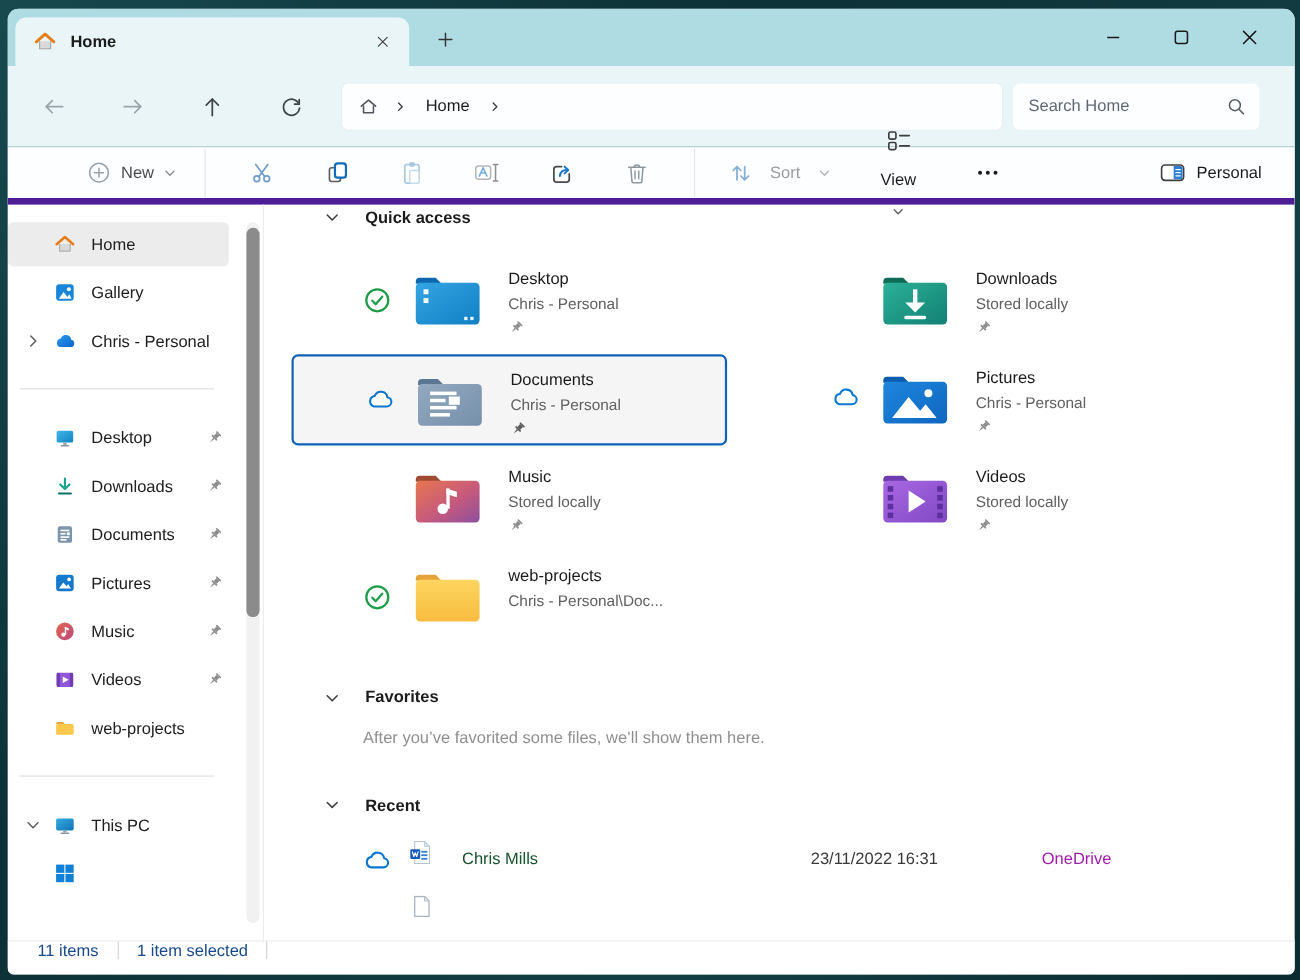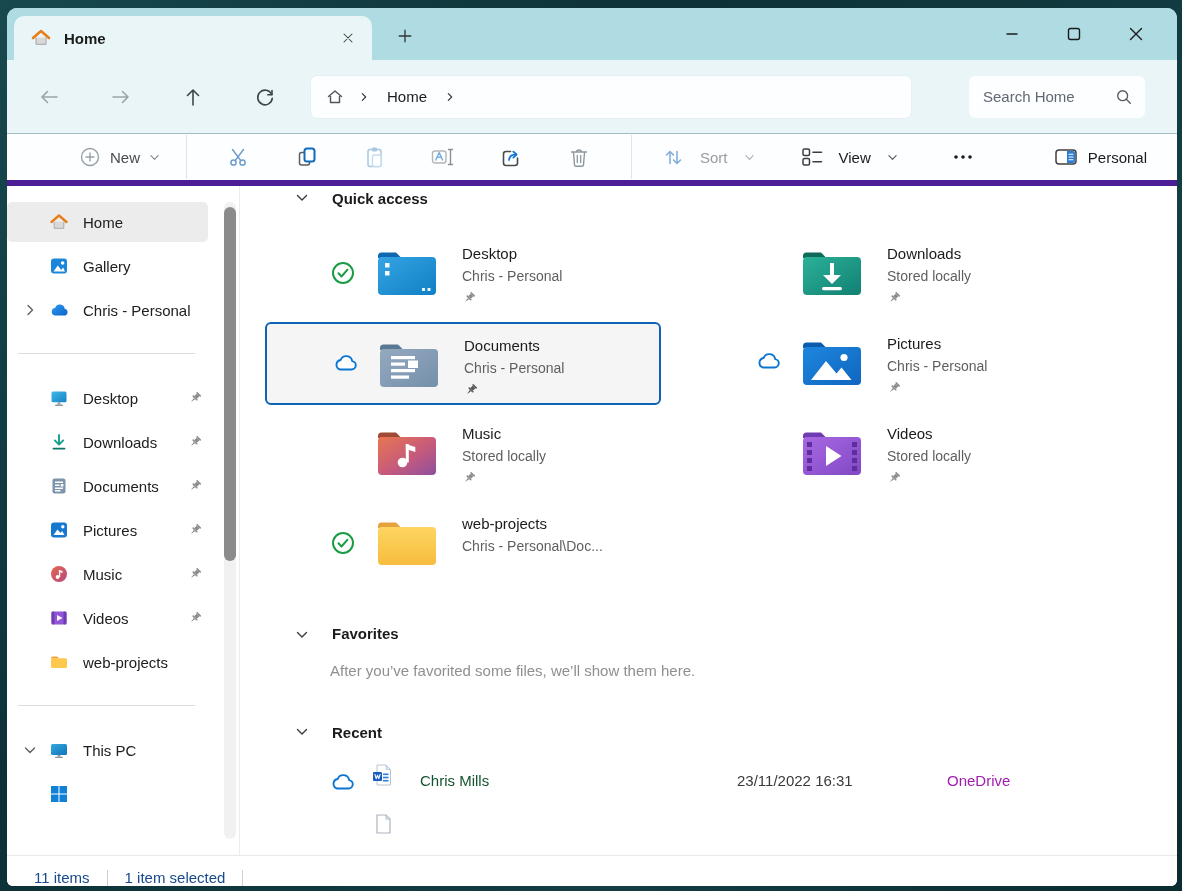--- a/index.html
+++ b/index.html
@@ -31,21 +31,21 @@
   .navbar { height:74px; background:#e9f5f7; display:flex; align-items:center; border-bottom:1px solid #a3bcc6; flex:0 0 auto; }
   .nav-btns { display:flex; gap:48px; padding-left:30px; }
   .nav-btn { width:24px; height:24px; display:flex; align-items:center; justify-content:center; }
   .addressbar {
     margin-left:34px; width:600px; height:42px; background:#fdfeff; border-radius:6px;
     display:flex; align-items:center; padding:0 14px; gap:14px; font-size:15px; color:#1b1b1b;
     box-shadow:0 0 0 1px rgba(0,0,0,0.02);
   }
   .crumb-text { padding:0 4px; }
   .searchbox {
-    margin-left:auto; margin-right:32px; width:176px; height:42px; background:#fdfeff; border-radius:6px;
+    margin-left:auto; margin-right:32px; width:224px; height:42px; background:#fdfeff; border-radius:6px;
     display:flex; align-items:center; padding:0 12px;
   }
   .searchbox input {
     border:none; outline:none; background:transparent; flex:1; font-size:15px; color:#1b1b1b;
     font-family:"Liberation Sans", sans-serif; min-width:0;
   }
   .searchbox input::placeholder { color:#5f6871; opacity:1; }
   
   .toolbar { height:52px; background:#fcfeff; border-bottom:6px solid #4c1d95; display:flex; align-items:center; padding:0 30px 0 64px; position:relative; flex:0 0 auto; }
   .tb-new { display:flex; align-items:center; gap:9px; font-size:15px; color:#4a4a4a; padding:0 8px; }
@@ -84,21 +84,21 @@
   .sec-head.rec { margin-top:41px; }
   .recent-row { position:relative; height:44px; margin-top:18px; }
   .rec-cloud { position:absolute; left:65px; top:10px; width:26px; height:18px; }
   .rec-fileic { position:absolute; left:107px; top:2px; width:20px; height:22px; }
   .rec-name { position:absolute; left:155px; top:10px; font-size:15px; color:#14532d; }
   .rec-date { position:absolute; left:472px; top:10px; font-size:15px; color:#3a3a3a; }
   .rec-loc  { position:absolute; left:682px; top:10px; font-size:15px; color:#a21caf; }
   .recent-partial { position:relative; height:20px; }
   .rec-partial-ic { position:absolute; left:109px; top:8px; width:18px; height:20px; }
   
-  .statusbar { height:31px; border-top:1px solid #e9e9e9; background:#ffffff; display:flex; align-items:flex-end; padding-left:27px; font-size:15px; color:#17498c; flex:0 0 auto; }
+  .statusbar { height:31px; border-top:1px solid #e9e9e9; background:#ffffff; display:flex; align-items:flex-start; padding-left:27px; font-size:15px; color:#17498c; flex:0 0 auto; }
   .sb-sep { width:1px; height:16px; background:#cfcfcf; margin:0 17px; }
   svg { display:block; }
 </style>
 </head>
 <body>
 
 <div class="window">
 
   <div class="tabbar">
     <div class="tab">
@@ -245,21 +245,21 @@
       <svg viewBox="0 0 22 22" width="22" height="22">
         <path d="M8 17.5 V5.5 M4.5 9 L8 5.5 L11.5 9" fill="none" stroke="#85aed8" stroke-width="1.6" stroke-linecap="round" stroke-linejoin="round"></path>
         <path d="M15 5.5 V17.5 M11.5 14 L15 17.5 L18.5 14" fill="none" stroke="#85aed8" stroke-width="1.6" stroke-linecap="round" stroke-linejoin="round"></path>
       </svg>
       <span>Sort</span>
       <svg viewBox="0 0 12 10" width="11" height="9">
         <path d="M2 3 l4 4 4-4" fill="none" stroke="#b0b0b0" stroke-width="1.3" stroke-linecap="round" stroke-linejoin="round"></path>
       </svg>
     </div>
 
-    <div class="tb-group dark" style="margin-left:22px;">
+    <div class="tb-group dark" style="margin-left:22px;flex-direction:column;">
       <svg viewBox="0 0 22 22" width="22" height="22">
         <rect x="2" y="3" width="6.5" height="6.5" rx="1.5" fill="none" stroke="#3c3c3c" stroke-width="1.5"></rect>
         <rect x="2" y="12.5" width="6.5" height="6.5" rx="1.5" fill="none" stroke="#3c3c3c" stroke-width="1.5"></rect>
         <path d="M12 6.2 h8.5 M12 15.7 h8.5" stroke="#3c3c3c" stroke-width="1.6" stroke-linecap="round"></path>
       </svg>
       <span>View</span>
       <svg viewBox="0 0 12 10" width="11" height="9">
         <path d="M2 3 l4 4 4-4" fill="none" stroke="#5a5a5a" stroke-width="1.3" stroke-linecap="round" stroke-linejoin="round"></path>
       </svg>
     </div>

